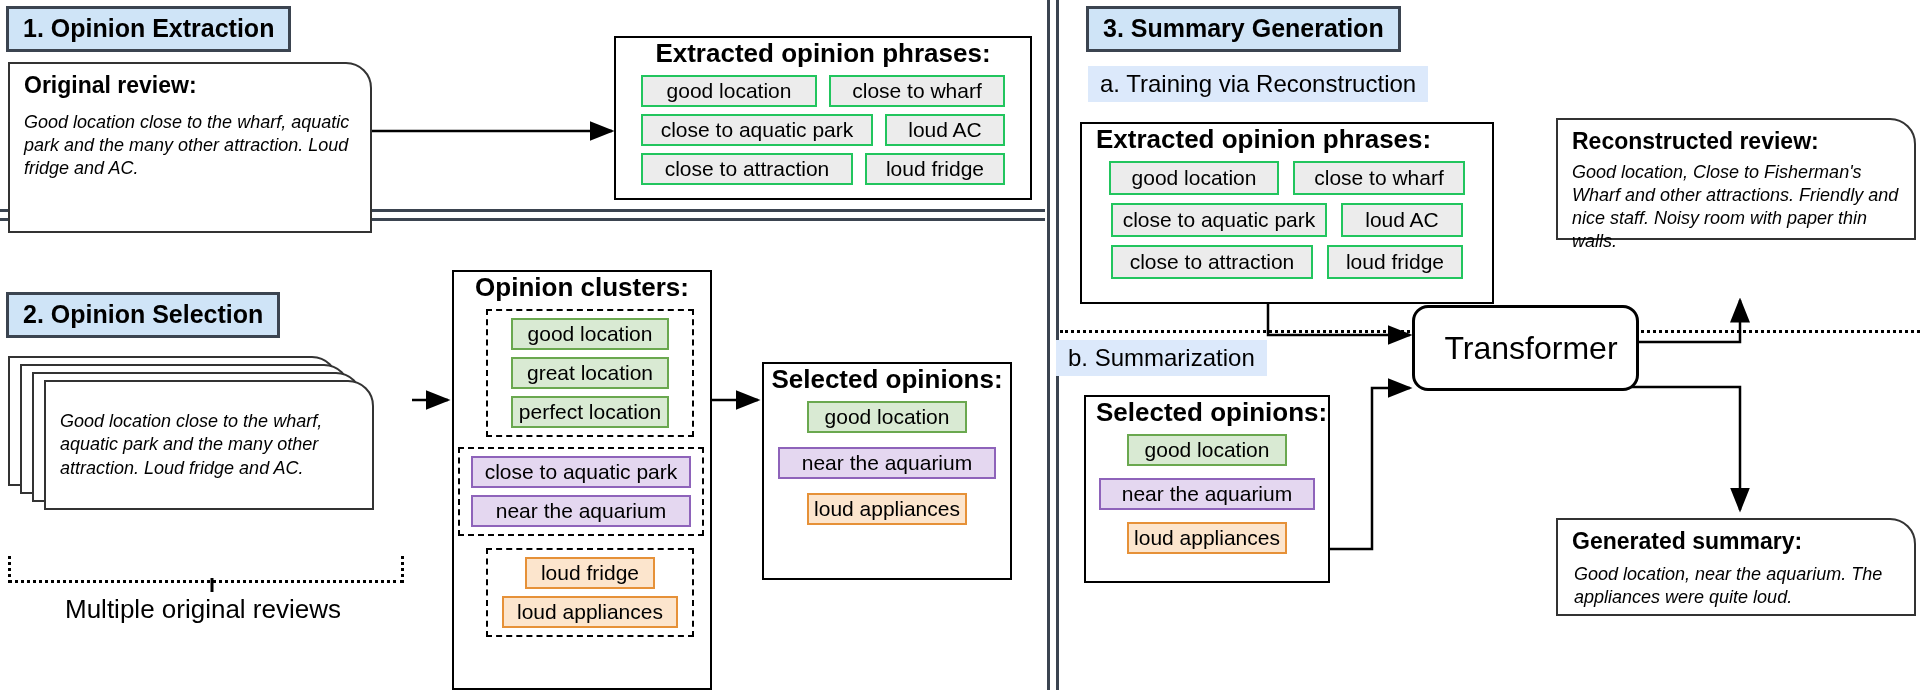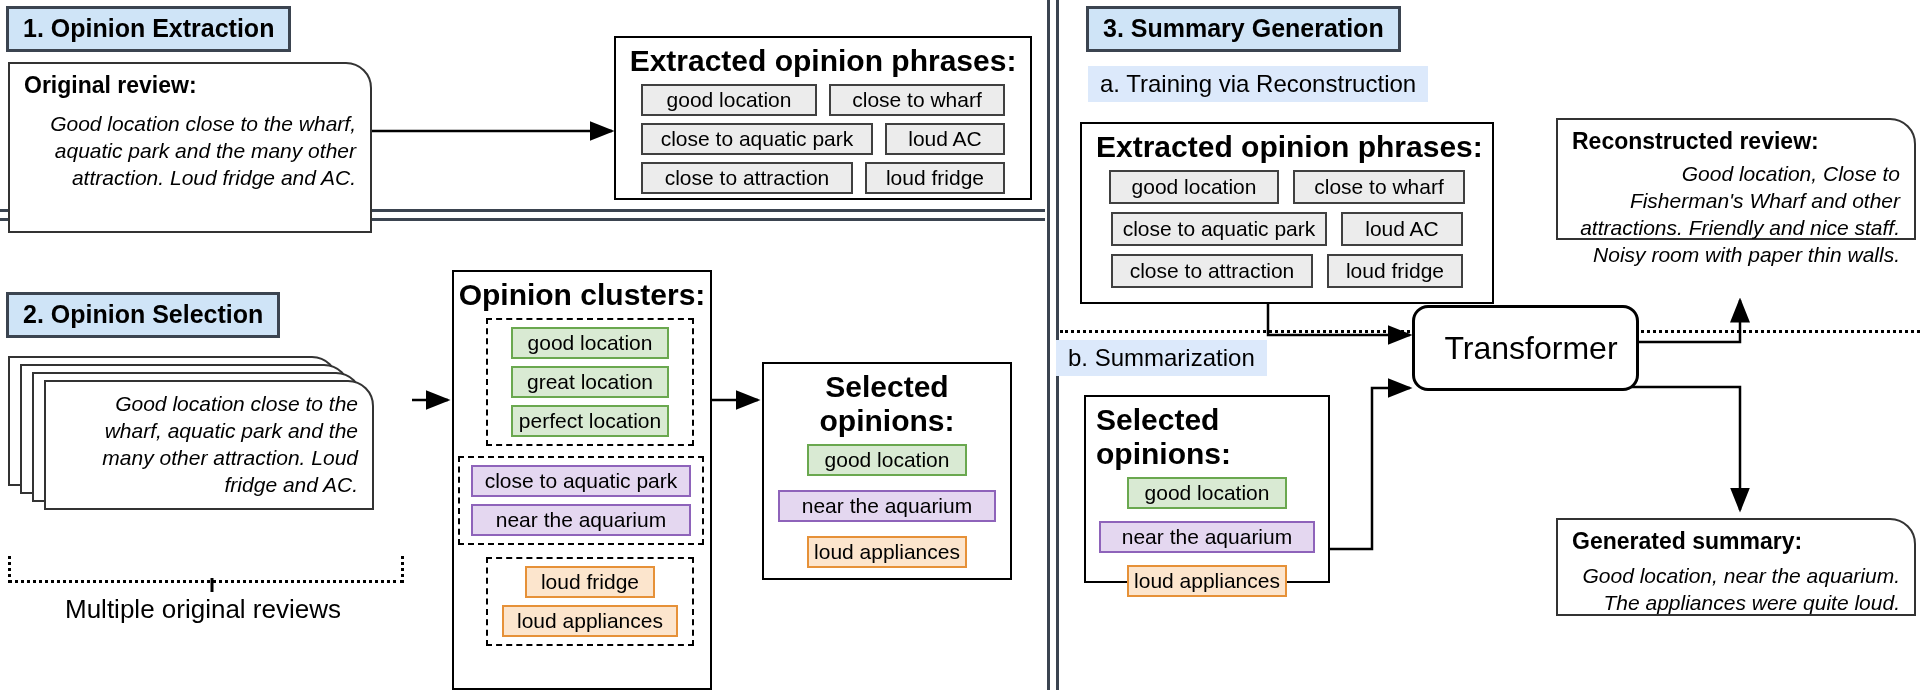--- a/index.html
+++ b/index.html
@@ -13,39 +13,39 @@
     font-weight:bold;font-size:25px;line-height:1.1;white-space:nowrap;
     box-shadow:0 0 0 0 #000;
   }
   .sub-title{
     background:#dce9fb;padding:4px 12px;font-size:24px;white-space:nowrap;
   }
   .panel{
     border:2px solid #000;background:#fff;box-sizing:border-box;
   }
   .panel-title{
-    font-weight:bold;font-size:30px;margin:6px 0 6px 0;text-align:center;
+    font-weight:bold;font-size:26px;margin:0 0 6px 0;text-align:center;
   }
   .panel-title.left{text-align:left;padding-left:14px;}
 
   .chip{
-    border:2px solid #404040;background:#ececec;font-size:21px;
+    border:2px solid #22c55e;background:#ececec;font-size:21px;
     padding:3px 8px;box-sizing:border-box;white-space:nowrap;text-align:center;
     display:flex;align-items:center;justify-content:center;
   }
   .chip.green{background:#d9ead3;border-color:#6aa84f;}
   .chip.purple{background:#e4d7f0;border-color:#8e63ba;}
   .chip.orange{background:#fce5cd;border-color:#e69138;}
 
   .review-card{
     border:2px solid #333;background:#fff;box-sizing:border-box;
     border-top-right-radius:26px;
   }
   .review-text{
-    font-style:italic;font-size:21px;line-height:1.28;text-align:right;
+    font-style:italic;font-size:18px;line-height:1.28;text-align:left;
     padding:0 14px;
   }
   .review-head{font-weight:bold;font-size:23px;padding:8px 0 2px 14px;}
 
   .rule{background:#3b4450;}
   .vline{background:#3b4450;}
   .dotline{
     border-top:3px dotted #000;height:0;
   }
 

